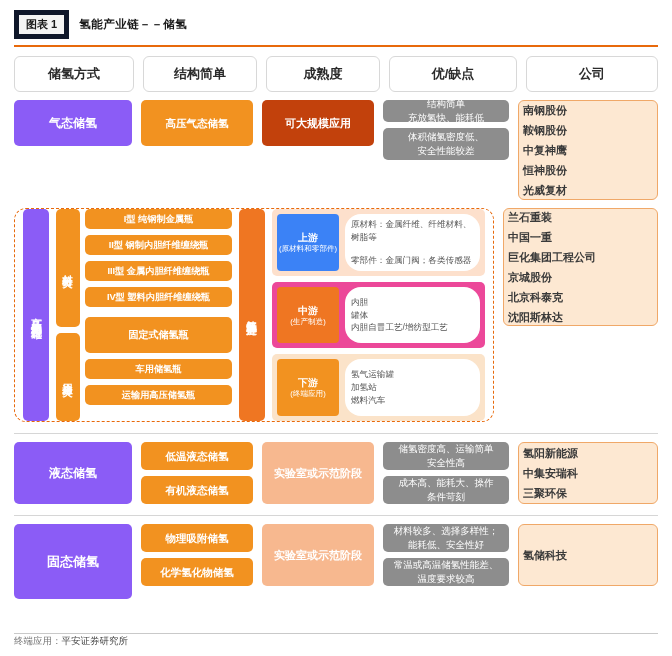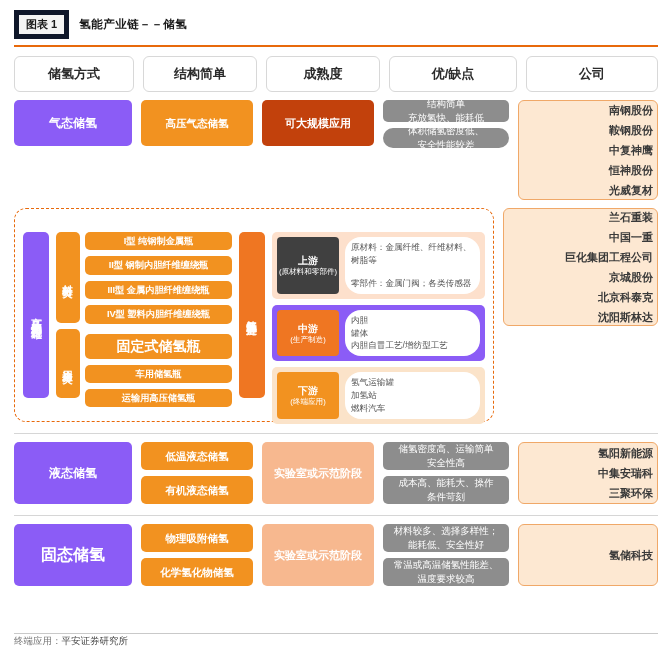--- a/index.html
+++ b/index.html
@@ -58,34 +58,34 @@
   .c1{flex:0 0 118px;}
   .c2{flex:0 0 112px;}
   .c3{flex:0 0 112px;}
   .c4{flex:0 0 126px;}
   .c5{flex:1;}
 
   .stack{display:flex;flex-direction:column;gap:6px;}
 
   
   .dashed{
-    border:1.6px dashed #e8690b;border-radius:12px;padding:23px 8px;margin-top:8px;
+    border:1.6px dashed #e8690b;border-radius:12px;padding:0 8px;margin-top:8px;
     display:flex;gap:7px;box-sizing:border-box;
   }
   .vlabel{
     writing-mode:vertical-rl;text-orientation:upright;
     display:flex;align-items:center;justify-content:center;
     border-radius:5px;font-size:11px;font-weight:bold;color:#fff;letter-spacing:2px;
     box-sizing:border-box;text-align:center;
   }
   .vlabel.small{font-size:10.5px;letter-spacing:1px;}
 
   .company-box{
     border:1px solid #f0a868;border-radius:6px;background:#fde8d2;
-    display:flex;flex-direction:column;align-items:flex-end;justify-content:center;
+    display:flex;flex-direction:column;align-items:flex-start;justify-content:center;
     gap:5px;font-size:11px;color:#3a3a3a;font-weight:bold;box-sizing:border-box;padding:8px 4px;
   }
 
   .mid-stack{display:flex;flex-direction:column;gap:6px;flex:1;}
   .sub-band{border-radius:5px;display:flex;gap:6px;padding:5px;box-sizing:border-box;}
   .sub-band .label{
     flex:0 0 62px;border-radius:4px;display:flex;flex-direction:column;
     align-items:center;justify-content:center;font-size:10px;font-weight:bold;color:#fff;text-align:center;line-height:1.3;
   }
   .sub-band .detail{
@@ -131,21 +131,21 @@
     </div>
     <div class="cell c2">
       <div class="pill orange" style="height:46px;">高压气态储氢</div>
     </div>
     <div class="cell c3">
       <div class="pill peach" style="height:46px;font-size:11px;">可大规模应用</div>
     </div>
     <div class="cell c4 stack">
       <div class="note" style="height:22px;white-space:pre-line;">结构简单
 充放氢快、能耗低</div>
-      <div class="note" style="height:20px;white-space:pre-line;border-radius:10px;">体积储氢密度低、
+      <div class="note" style="height:32px;white-space:pre-line;">体积储氢密度低、
 安全性能较差</div>
     </div>
     <div class="cell c5">
       <div class="company-box" style="height:100px;">
         <span>南钢股份</span>
         <span>鞍钢股份</span>
         <span>中复神鹰</span>
         <span>恒神股份</span>
         <span>光威复材</span>
       </div>
@@ -161,41 +161,41 @@
       <div style="display:flex;gap:5px;flex:0 0 176px;">
         <div style="display:flex;flex-direction:column;gap:6px;flex:0 0 24px;">
           <div class="vlabel orange small" style="flex:4;">材料分类</div>
           <div class="vlabel orange small" style="flex:3;">用途分类</div>
         </div>
         <div class="stack" style="flex:1;">
           <div class="pill orange" style="height:20px;font-size:9.2px;">I型  纯钢制金属瓶</div>
           <div class="pill orange" style="height:20px;font-size:9.2px;">II型  钢制内胆纤维缠绕瓶</div>
           <div class="pill orange" style="height:20px;font-size:9.2px;">III型  金属内胆纤维缠绕瓶</div>
           <div class="pill orange" style="height:20px;font-size:9.2px;">IV型  塑料内胆纤维缠绕瓶</div>
-          <div class="pill orange" style="height:28px;font-size:14px;margin-top:4px;">固定式储氢瓶</div>
+          <div class="pill orange" style="height:36px;font-size:10px;margin-top:4px;">固定式储氢瓶</div>
           <div class="pill orange" style="height:20px;font-size:9.2px;">车用储氢瓶</div>
           <div class="pill orange" style="height:20px;font-size:9.2px;">运输用高压储氢瓶</div>
         </div>
       </div>
 
       <div class="vlabel orange-d small" style="flex:0 0 26px;">储氢瓶产业链</div>
 
       <div class="mid-stack">
         <div class="sub-band" style="background:#fde0cc;flex:1;">
-          <div class="label" style="background:#404040;">
+          <div class="label" style="background:#3b82f6;">
             <span>上游</span>
             <span style="font-size:7.6px;font-weight:normal;">(原材料和零部件)</span>
           </div>
           <div class="detail detail-2col">
             <div>原材料：金属纤维、纤维材料、树脂等</div>
             <div>零部件：金属门阀；各类传感器</div>
           </div>
         </div>
 
-        <div class="sub-band" style="background:#8b5cf6;flex:1;">
+        <div class="sub-band" style="background:#ec4899;flex:1;">
           <div class="label" style="background:#ef7622;">
             <span>中游</span>
             <span style="font-size:7.6px;font-weight:normal;">(生产制造)</span>
           </div>
           <div class="detail">
             <div>内胆</div>
             <div>罐体</div>
             <div>内胆自冒工艺/增纺型工艺</div>
           </div>
         </div>
@@ -251,21 +251,21 @@
         <span>中集安瑞科</span>
         <span>三聚环保</span>
       </div>
     </div>
   </div>
 
   <div class="sep"></div>
 
   <div class="row">
     <div class="cell c1">
-      <div class="pill red" style="height:62px;font-size:16px;">固态储氢</div>
+      <div class="pill red" style="height:75px;font-size:13px;">固态储氢</div>
     </div>
     <div class="cell c2 stack">
       <div class="pill orange" style="height:28px;">物理吸附储氢</div>
       <div class="pill orange" style="height:28px;">化学氢化物储氢</div>
     </div>
     <div class="cell c3">
       <div class="pill peach2" style="height:62px;font-size:11px;">实验室或示范阶段</div>
     </div>
     <div class="cell c4 stack">
       <div class="note" style="height:28px;white-space:pre-line;">材料较多、选择多样性；

